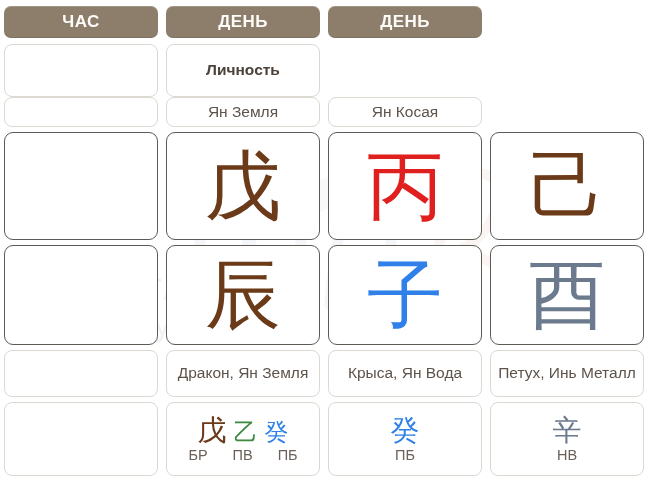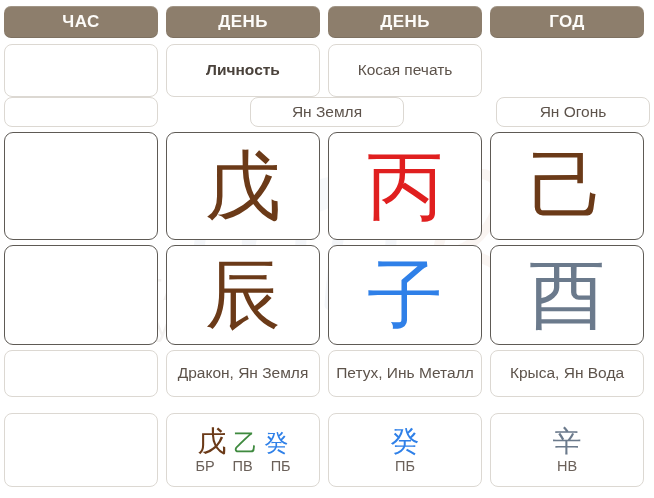--- a/index.html
+++ b/index.html
@@ -75,21 +75,21 @@
 
   .row-god { }
   .god {
     height: 53px;
     font-size: 15.5px;
     line-height: 1.18;
     padding: 2px 4px;
   }
   .god.bold { font-weight: bold; color: #4a423b; }
 
-  .row-element { margin-bottom: 5px; justify-content: space-between; }
+  .row-element { margin-bottom: 5px; }
   .element {
     height: 30px;
     font-size: 15.5px;
   }
 
   
   .row-stem { margin-bottom: 5px; }
   .row-branch { margin-bottom: 5px; }
   .bigbox {
     background: #ffffff;
@@ -101,21 +101,21 @@
 
   .hanzi {
     font-family: "DejaVu Sans", "Liberation Sans", sans-serif;
     font-size: 76px;
     line-height: 1;
     font-weight: normal;
     display: block;
   }
 
   
-  .row-animal { margin-bottom: 16px; }
+  .row-animal { margin-bottom: 5px; }
   .animal {
     height: 47px;
     font-size: 15.5px;
     line-height: 1.18;
     padding: 2px 4px;
   }
 
   
   .row-hidden { }
   .hidden {
@@ -135,21 +135,21 @@
     font-family: "DejaVu Sans", "Liberation Sans", sans-serif;
     font-size: 29px;
   }
   .hs-chars .hs-sub {
     font-family: "DejaVu Sans", "Liberation Sans", sans-serif;
     font-size: 24px;
   }
   .hs-labels {
     display: flex;
     justify-content: center;
-    gap: 18px;
+    gap: 25px;
     font-size: 14.5px;
     color: #6b615a;
     margin-top: 2px;
   }
   .hs-labels span { display: inline-block; }
 </style>
 </head>
 <body>
 
 <svg id="watermark" viewBox="0 0 654 498" xmlns="http://www.w3.org/2000/svg">
@@ -169,33 +169,31 @@
     <text x="92" y="336">по судьбе</text>
   </g>
 </svg>
 
 <div id="grid">
 
   <div class="row row-header">
     <div class="cell hdr">ЧАС</div>
     <div class="cell hdr">ДЕНЬ</div>
     <div class="cell hdr">ДЕНЬ</div>
-    <div class="cell hdr">ГОД</div>
   </div>
 
   <div class="row row-god">
     <div class="cell box god"></div>
     <div class="cell box god bold">Личность</div>
-    <div class="cell box god">Косая печать</div>
   </div>
 
   <div class="row row-element">
     <div class="cell box element"></div>
     <div class="cell box element">Ян Земля</div>
-    <div class="cell box element">Ян Огонь</div>
+    <div class="cell box element">Ян Косая</div>
   </div>
 
   <div class="row row-stem">
     <div class="cell bigbox">
       <span class="hanzi"></span>
     </div>
     <div class="cell bigbox">
       <span class="hanzi" style="color: rgb(107, 58, 24);">戊</span>
     </div>
     <div class="cell bigbox">
@@ -217,22 +215,22 @@
       <span class="hanzi" style="color: rgb(47, 128, 232);">子</span>
     </div>
     <div class="cell bigbox">
       <span class="hanzi" style="color: rgb(107, 122, 140);">酉</span>
     </div>
   </div>
 
   <div class="row row-animal">
     <div class="cell box animal"></div>
     <div class="cell box animal">Дракон, Ян Земля</div>
+    <div class="cell box animal">Крыса, Ян Вода</div>
     <div class="cell box animal">Петух, Инь Металл</div>
-    <div class="cell box animal">Крыса, Ян Вода</div>
   </div>
 
   <div class="row row-hidden">
     <div class="cell box hidden"></div>
     <div class="cell box hidden">
         <div class="hs-chars">
           <span class="hs-main" style="color: rgb(107, 58, 24);">戊</span>
           <span class="hs-sub" style="color: rgb(63, 138, 63);">乙</span>
           <span class="hs-sub" style="color: rgb(47, 128, 232);">癸</span>
         </div>

